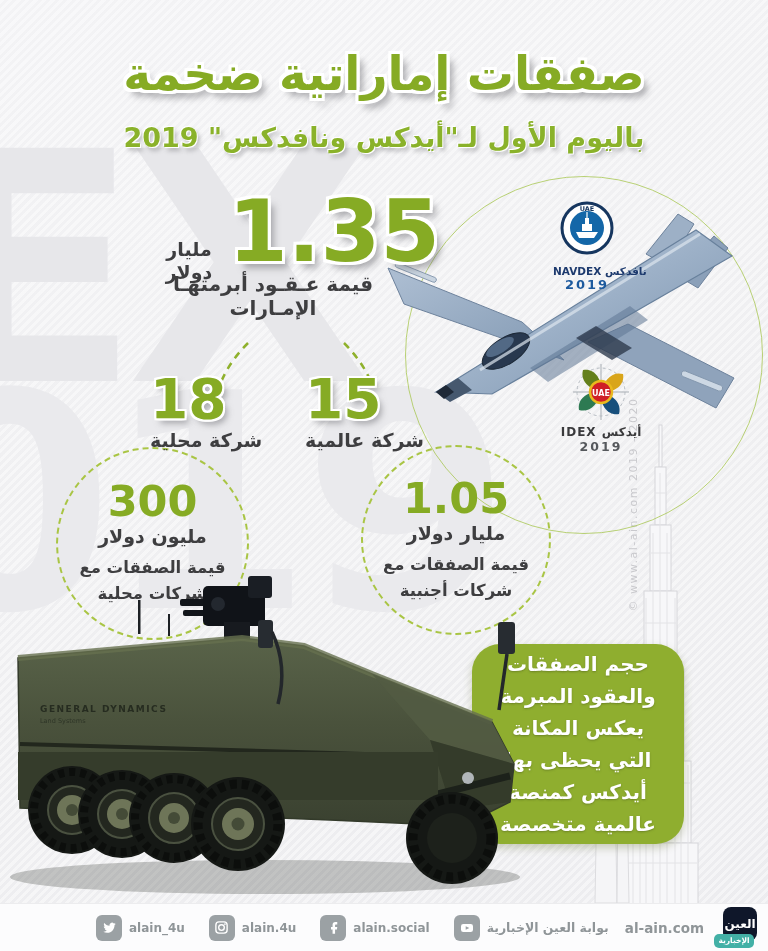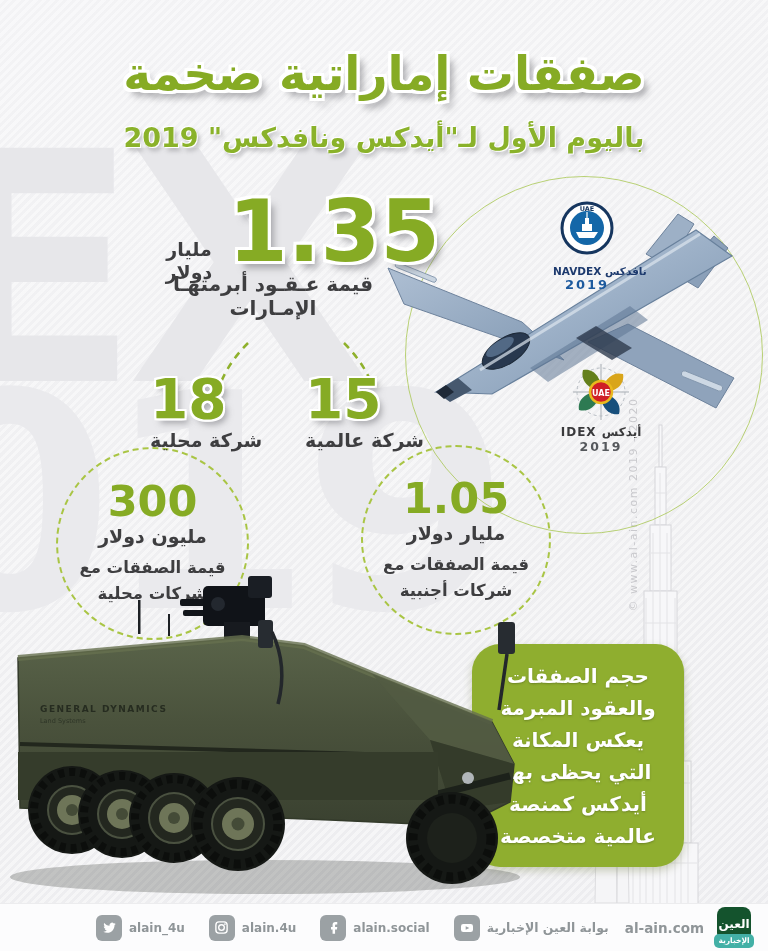--- a/index.html
+++ b/index.html
@@ -92,21 +92,21 @@
   .navdex .name { display:block; direction:ltr; color:#1d3a6e; font-size:10.5px; font-weight:700; margin-top:2px; white-space:nowrap; }
   .navdex .year { display:block; color:#1d5a9e; font-size:13px; font-weight:800; letter-spacing:2px; }
   .idex { position:absolute; left:558px; top:364px; z-index:6; width:86px; text-align:center; }
   .idex .name { display:block; direction:ltr; color:#3a3a3c; font-size:12px; font-weight:700; margin-top:1px; white-space:nowrap; letter-spacing:1px; }
   .idex .year { display:block; color:#55585c; font-size:12.5px; font-weight:700; letter-spacing:2px; }
   
   .jet { position:absolute; left:380px; top:210px; z-index:3; }
   .apc { position:absolute; left:0px; top:572px; z-index:4; }
   
   .quote-box {
-    position:absolute; left:472px; top:644px; width:212px; height:223px; z-index:3;
+    position:absolute; left:472px; top:644px; width:212px; height:200px; z-index:3;
     background:#8fae2f; border-radius:28px; padding:12px 10px;
     display:flex; flex-direction:column; align-items:center; justify-content:center;
     box-shadow:0 4px 8px rgba(100,110,50,.3);
   }
   .quote-box .qline {
     display:block; direction:rtl; color:#fff; font-size:20px; font-weight:800; line-height:1.6;
     text-shadow:0 1px 2px rgba(80,95,30,.5); white-space:nowrap;
   }
   
   .footer {
@@ -119,22 +119,22 @@
   .badge {
     width:26px; height:26px; border-radius:6px; background:#9ba1a4;
     display:flex; align-items:center; justify-content:center; flex:0 0 auto;
   }
   .handle { color:#8f9598; font-size:12px; font-weight:700; }
   .handle.ar { direction:rtl; font-size:12.5px; }
   .footer-right { margin-left:auto; display:flex; align-items:center; gap:10px; }
   .site { color:#8f9598; font-size:13.5px; font-weight:700; }
   .alain-logo { position:relative; width:40px; height:42px; }
   .alain-logo .sq {
-    position:absolute; left:3px; top:0; width:34px; height:34px; border-radius:8px;
-    background:#14532d; display:flex; align-items:center; justify-content:center;
+    position:absolute; left:9px; top:0; width:34px; height:34px; border-radius:8px;
+    background:#0f172a; display:flex; align-items:center; justify-content:center;
     color:#fff; font-size:12px; font-weight:800; direction:rtl;
   }
   .alain-logo .ribbon {
     position:absolute; left:0; top:27px; width:40px; height:14px; border-radius:5px;
     background:#43b0a6; display:flex; align-items:center; justify-content:center;
     color:#fff; font-size:7.5px; font-weight:700; direction:rtl;
   }
 </style>
 </head>
 <body>

